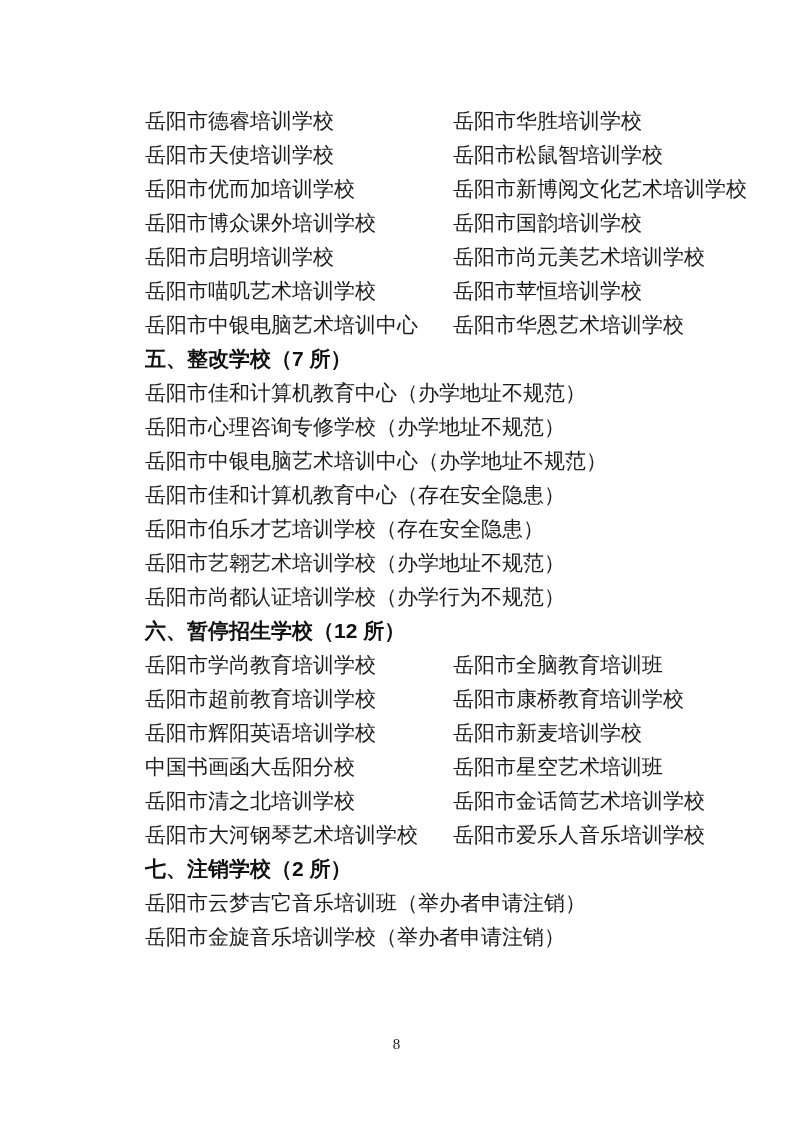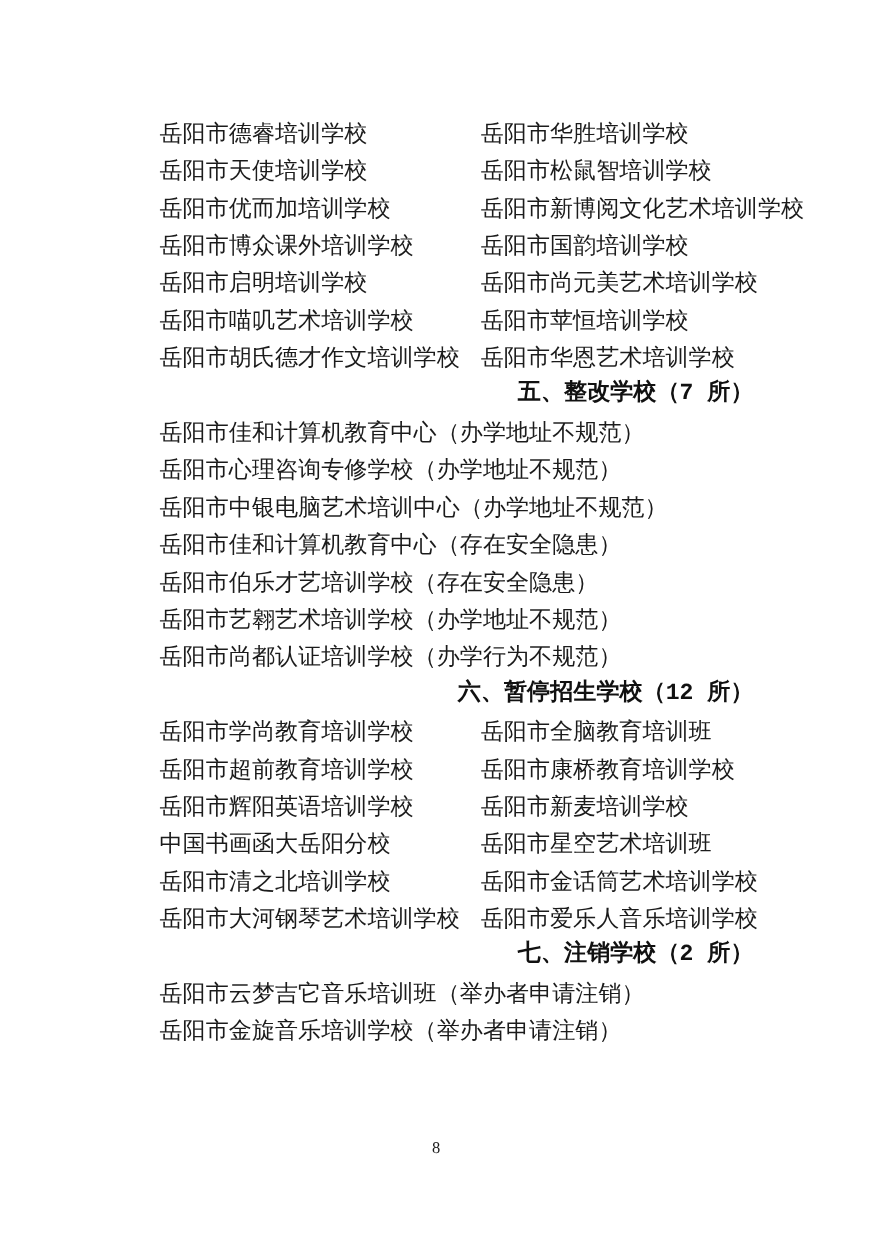--- a/index.html
+++ b/index.html
@@ -28,37 +28,36 @@
     white-space: nowrap;
   }
   .row2 {
     font-size: 21px;
     line-height: 34px;
     white-space: nowrap;
   }
   .col-l {
     display: inline-block;
     min-width: 286px;
-    margin-right: 6px;
+    margin-right: 22px;
     white-space: nowrap;
     vertical-align: top;
   }
   .col-r {
     display: inline-block;
     white-space: nowrap;
     vertical-align: top;
   }
   .heading {
-    font-family: Liberation Mono, monospace;
+    font-family: Liberation Sans, sans-serif;
     font-weight: bold;
     font-size: 21px;
     line-height: 34px;
     color: #111111;
     white-space: nowrap;
-    text-align: right;
   }
   .page-number {
     position: absolute;
     top: 1034px;
     left: 0;
     width: 100%;
     text-align: center;
     font-size: 15px;
     line-height: 20px;
     color: #1b1b1b;
@@ -82,21 +81,21 @@
     <div class="row2">
       <span class="col-l">岳阳市博众课外培训学校</span><span class="col-r">岳阳市国韵培训学校</span>
     </div>
     <div class="row2">
       <span class="col-l">岳阳市启明培训学校</span><span class="col-r">岳阳市尚元美艺术培训学校</span>
     </div>
     <div class="row2">
       <span class="col-l">岳阳市喵叽艺术培训学校</span><span class="col-r">岳阳市苹恒培训学校</span>
     </div>
     <div class="row2">
-      <span class="col-l">岳阳市胡氏德才作文培训学校</span><span class="col-r">岳阳市华恩艺术培训学校</span>
+      <span class="col-l">岳阳市中银电脑艺术培训中心</span><span class="col-r">岳阳市华恩艺术培训学校</span>
     </div>
 
     <div class="heading">五、整改学校（7 所）</div>
     <div class="line">岳阳市佳和计算机教育中心（办学地址不规范）</div>
     <div class="line">岳阳市心理咨询专修学校（办学地址不规范）</div>
     <div class="line">岳阳市中银电脑艺术培训中心（办学地址不规范）</div>
     <div class="line">岳阳市佳和计算机教育中心（存在安全隐患）</div>
     <div class="line">岳阳市伯乐才艺培训学校（存在安全隐患）</div>
     <div class="line">岳阳市艺翱艺术培训学校（办学地址不规范）</div>
     <div class="line">岳阳市尚都认证培训学校（办学行为不规范）</div>

